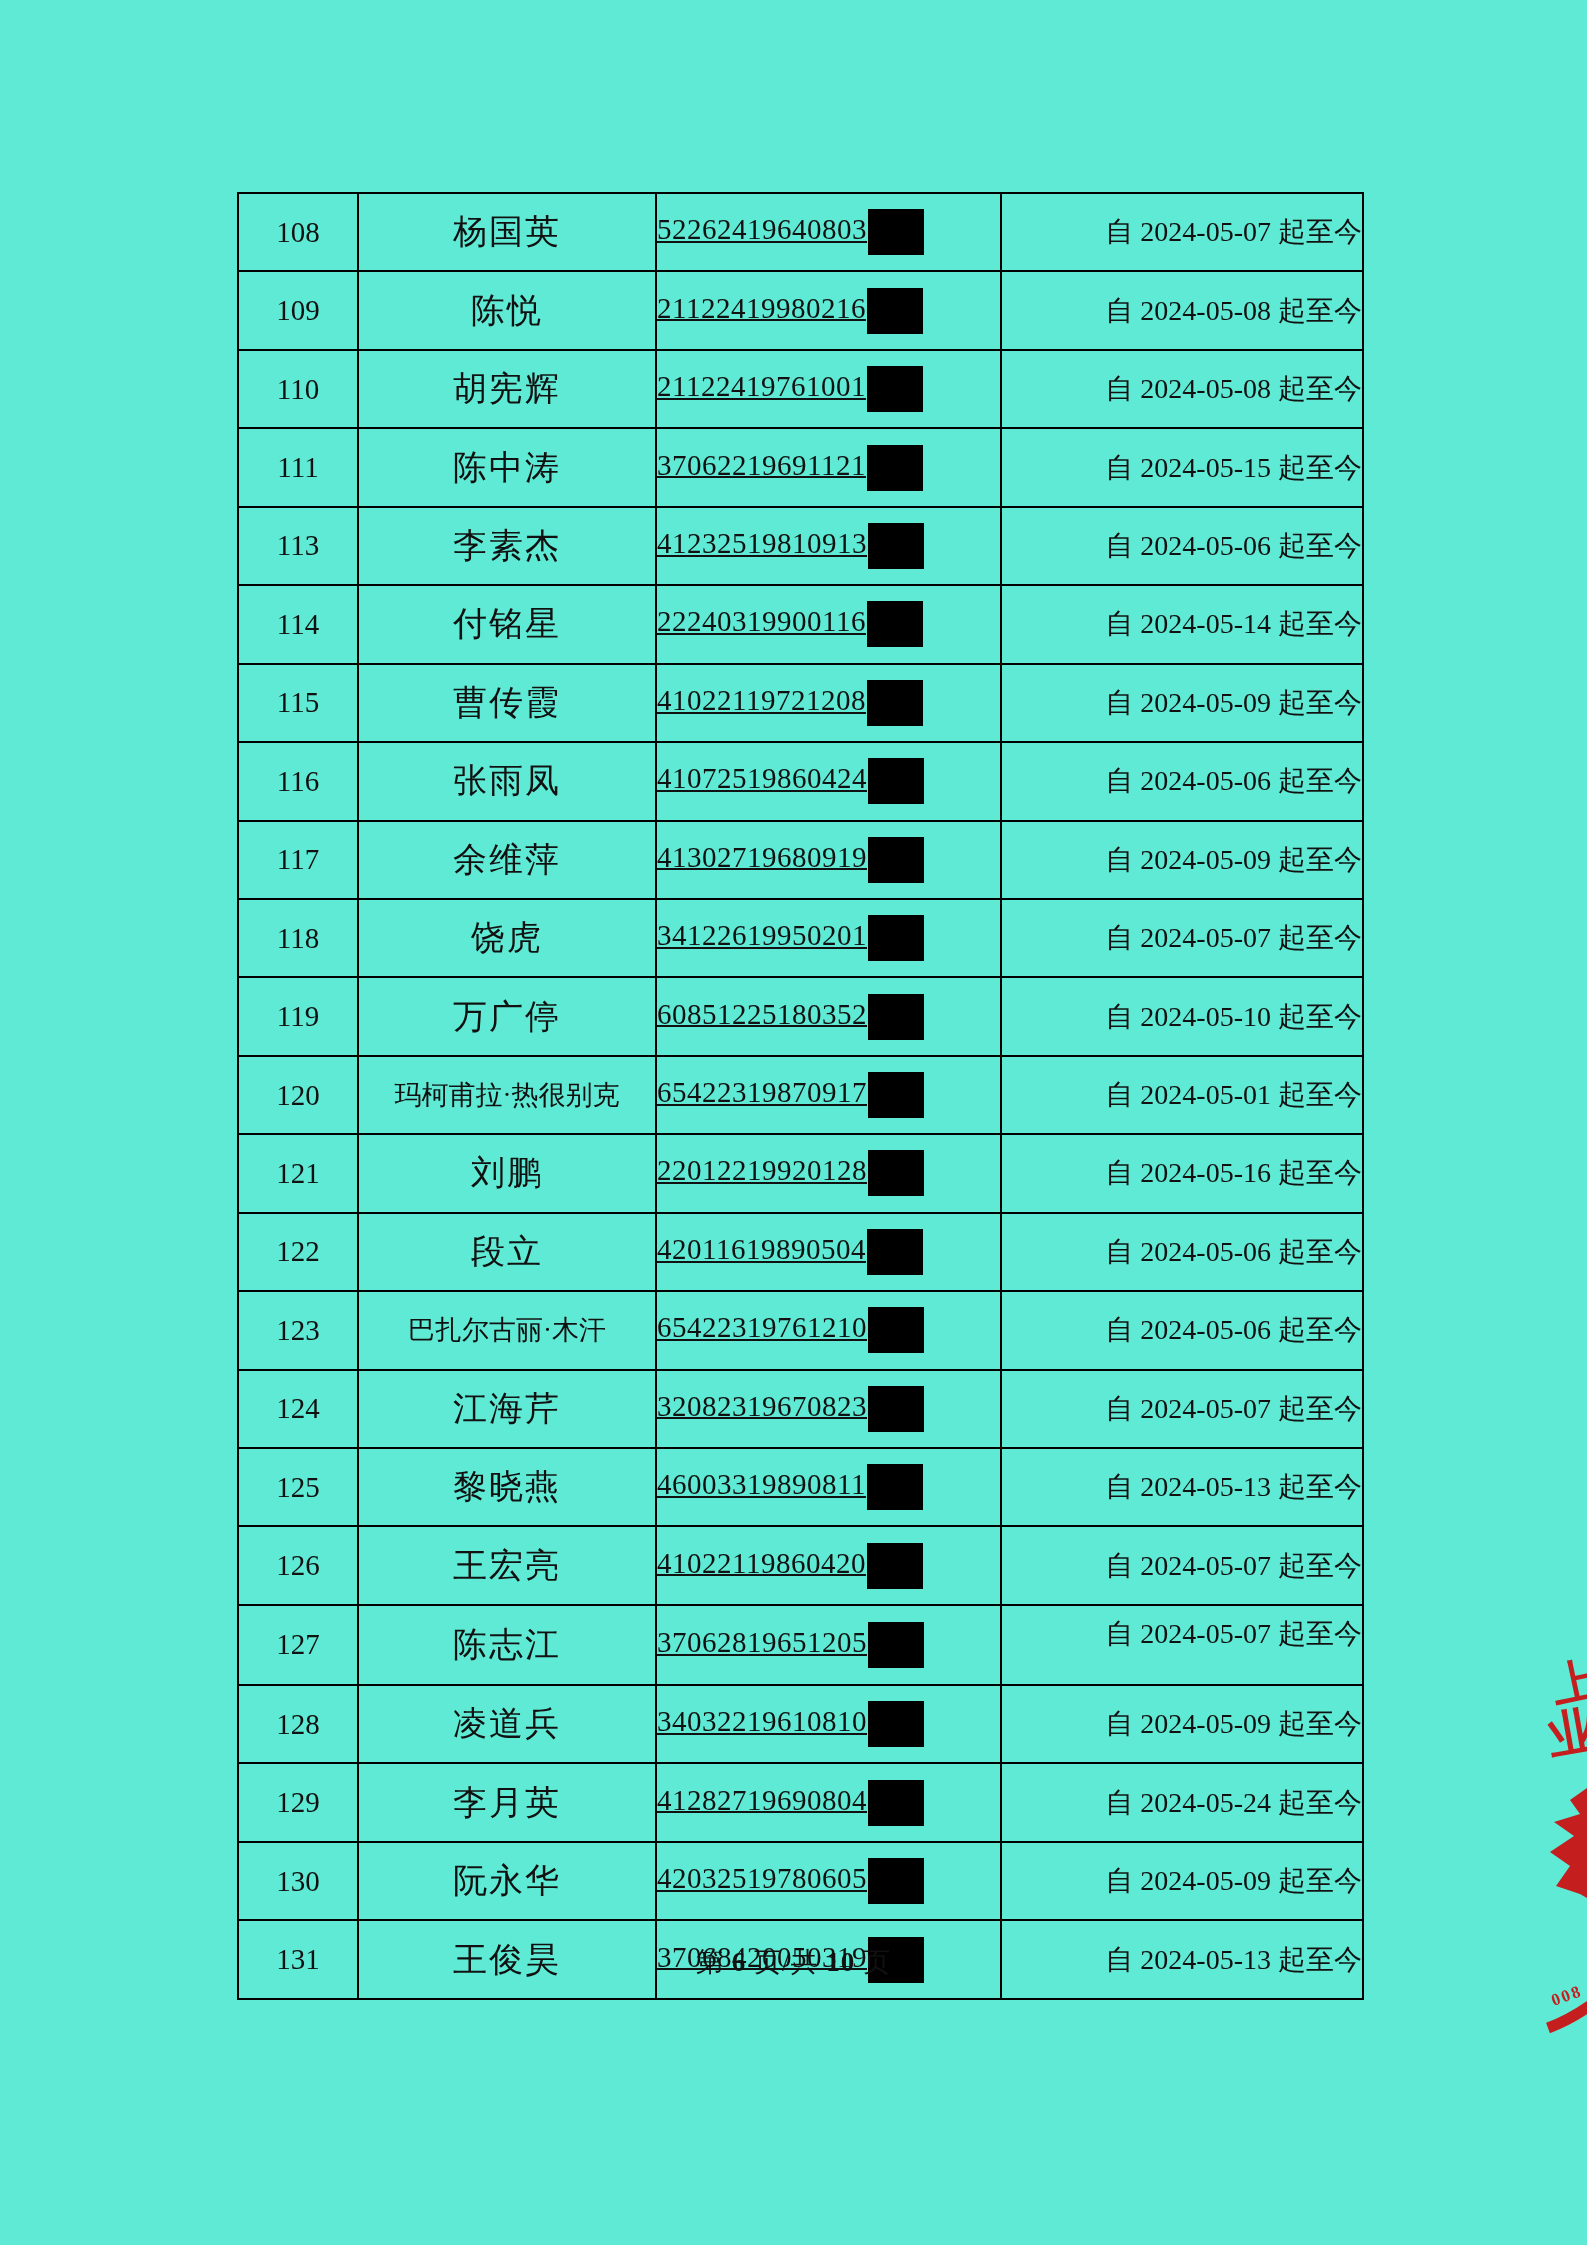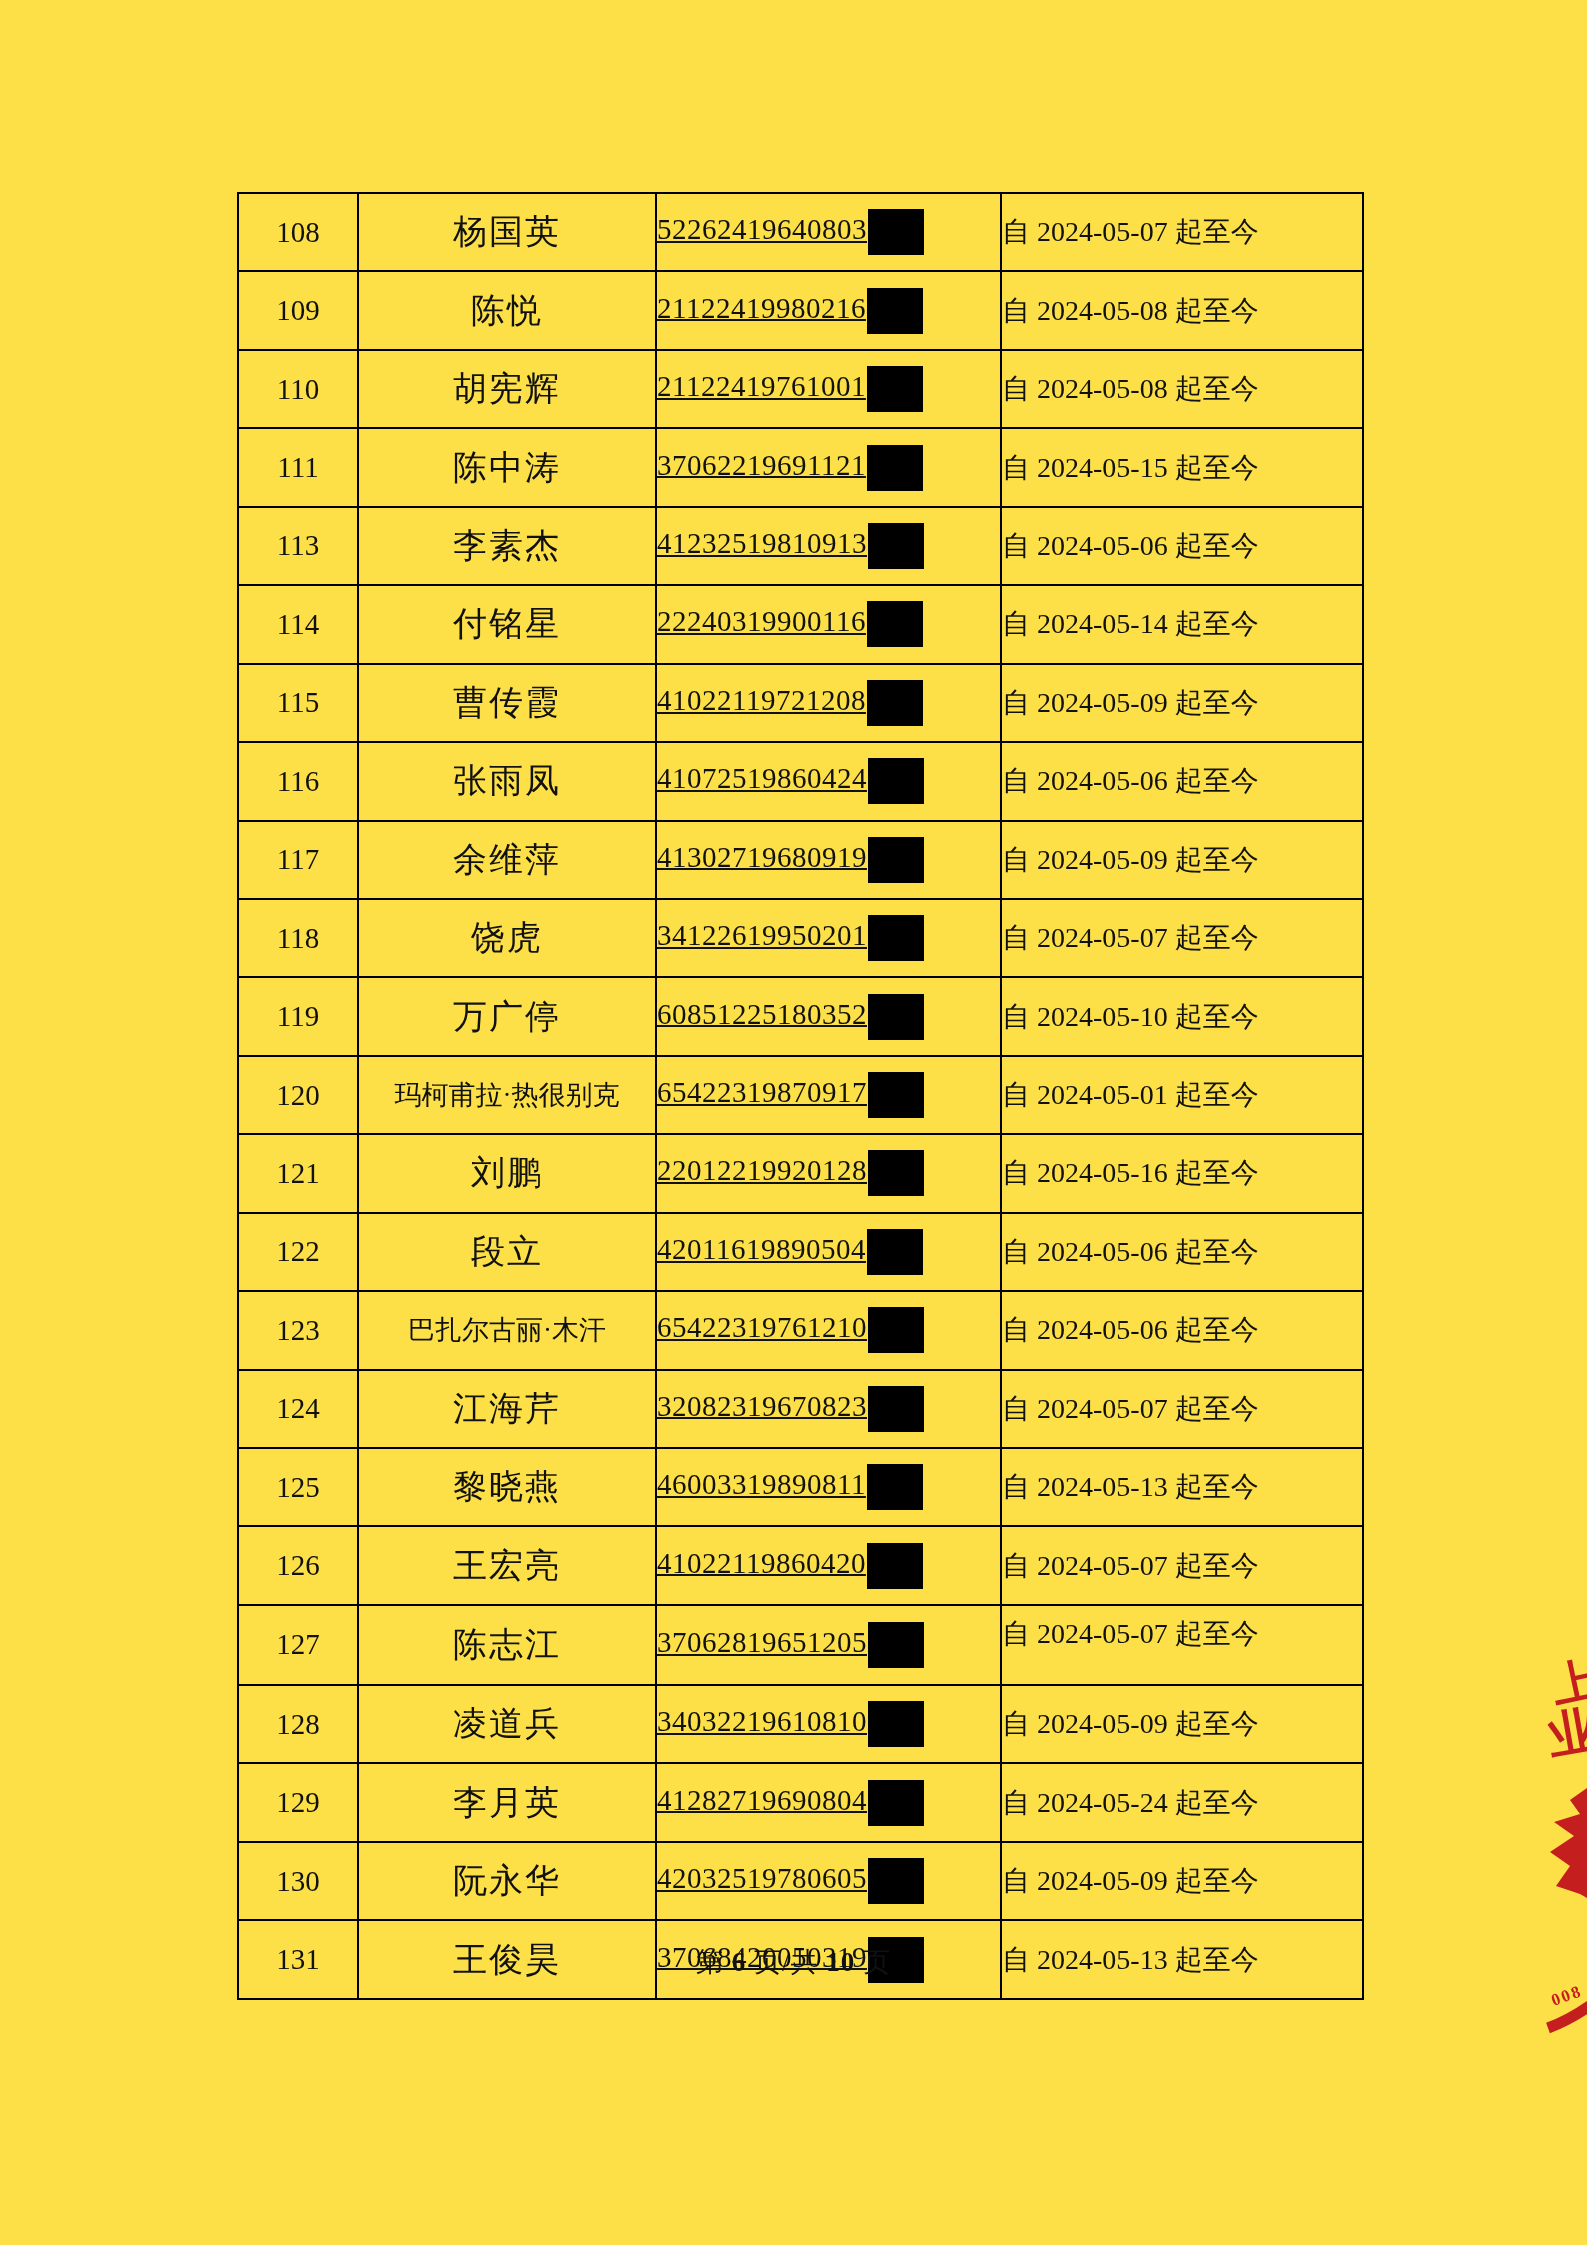--- a/index.html
+++ b/index.html
@@ -1,19 +1,19 @@
 <!DOCTYPE html>
 <html><head>
 <meta charset="utf-8">
 <style>
   html,body{margin:0;padding:0;background:#888;}
   .page{
     position:relative;
     width:1587px;height:2245px;
-    background:#fde047;
+    background:#5eead4;
     overflow:hidden;
     font-family:"Liberation Serif", serif;
     color:#111;
   }
   table.roster{
     position:absolute;left:237px;top:192px;
     width:1125px;height:1808px;
     border-collapse:collapse;table-layout:fixed;
   }
   table.roster td{
@@ -28,21 +28,21 @@
   col.c4{width:362px}
   td.no{text-align:center;font-size:29px;}
   td.name{text-align:center;font-size:34px;letter-spacing:2px;white-space:nowrap;}
   td.name.long{font-size:27px;letter-spacing:0;margin-top:29px;}
   td.idcell{text-align:left;padding-left:50px;font-size:29px;white-space:nowrap;text-decoration:underline;}
   .idnum{letter-spacing:0.5px;}
   .redact{
     display:inline-block;width:56px;height:46px;
     background:#000;vertical-align:middle;margin-left:1px;
   }
-  td.period{text-align:left;font-size:28px;white-space:nowrap;}
+  td.period{text-align:right;font-size:28px;white-space:nowrap;}
   td.period.v-top{vertical-align:top;padding-top:9px;}
   .footer{
     position:absolute;left:0;top:1944px;width:1587px;
     text-align:center;font-size:27px;color:#111;letter-spacing:1px;
   }
   .footer b{font-weight:bold;}
   
   .seal-char-top{
     position:absolute;left:1552px;top:1660px;
     color:#c41e1e;font-size:46px;font-weight:bold;line-height:1;

